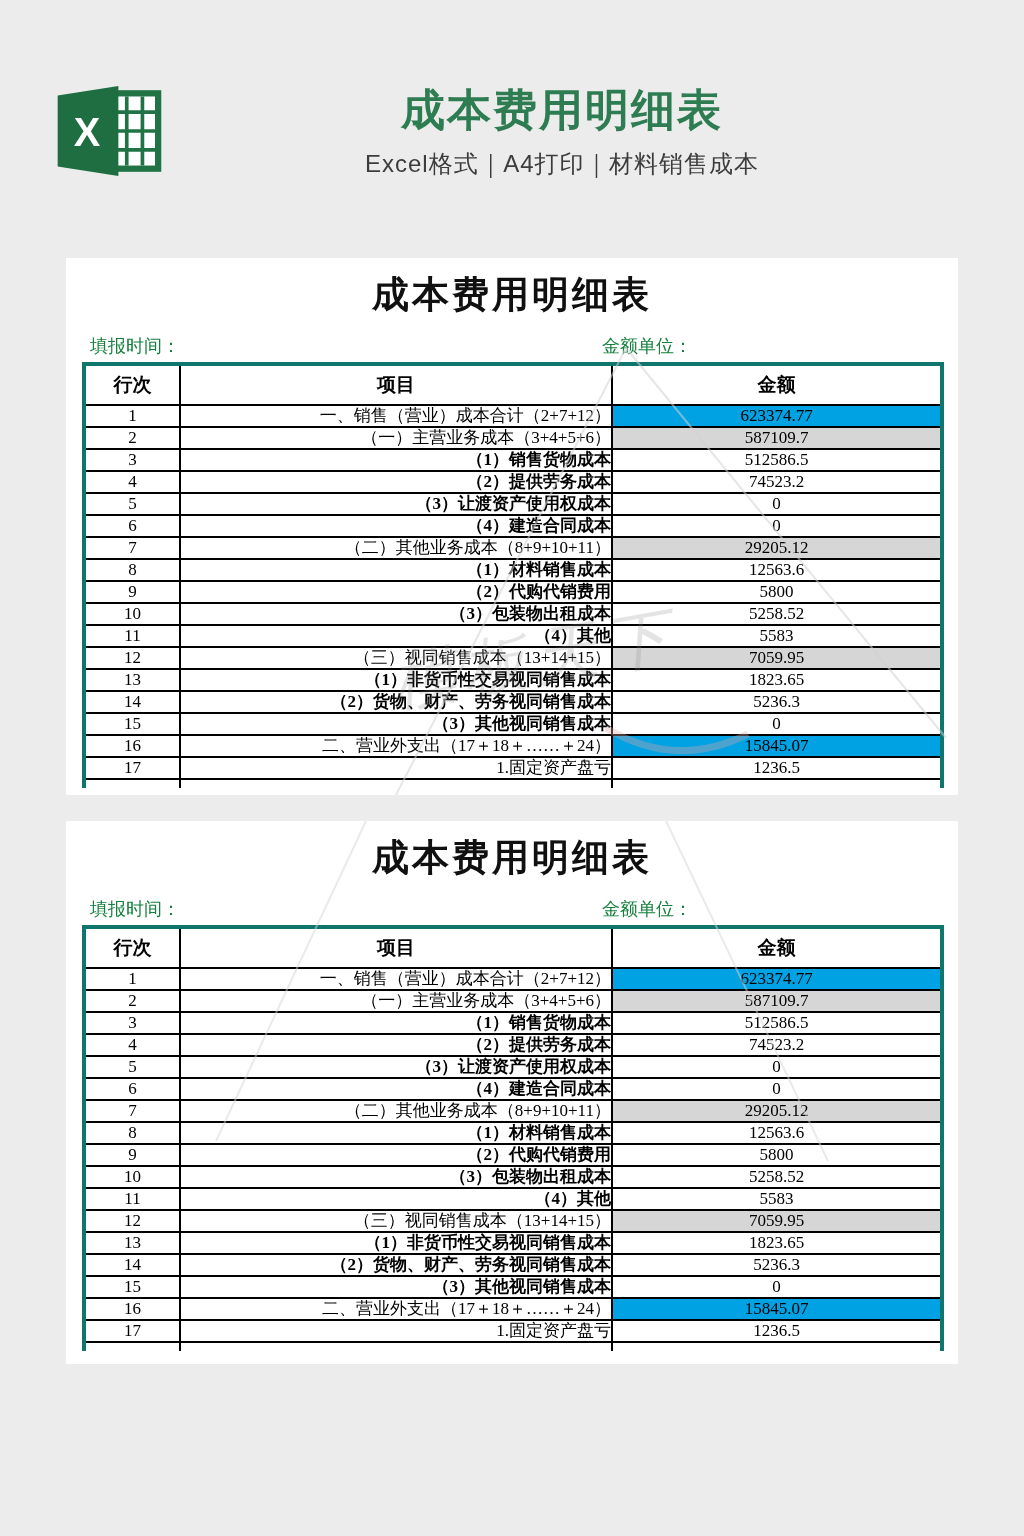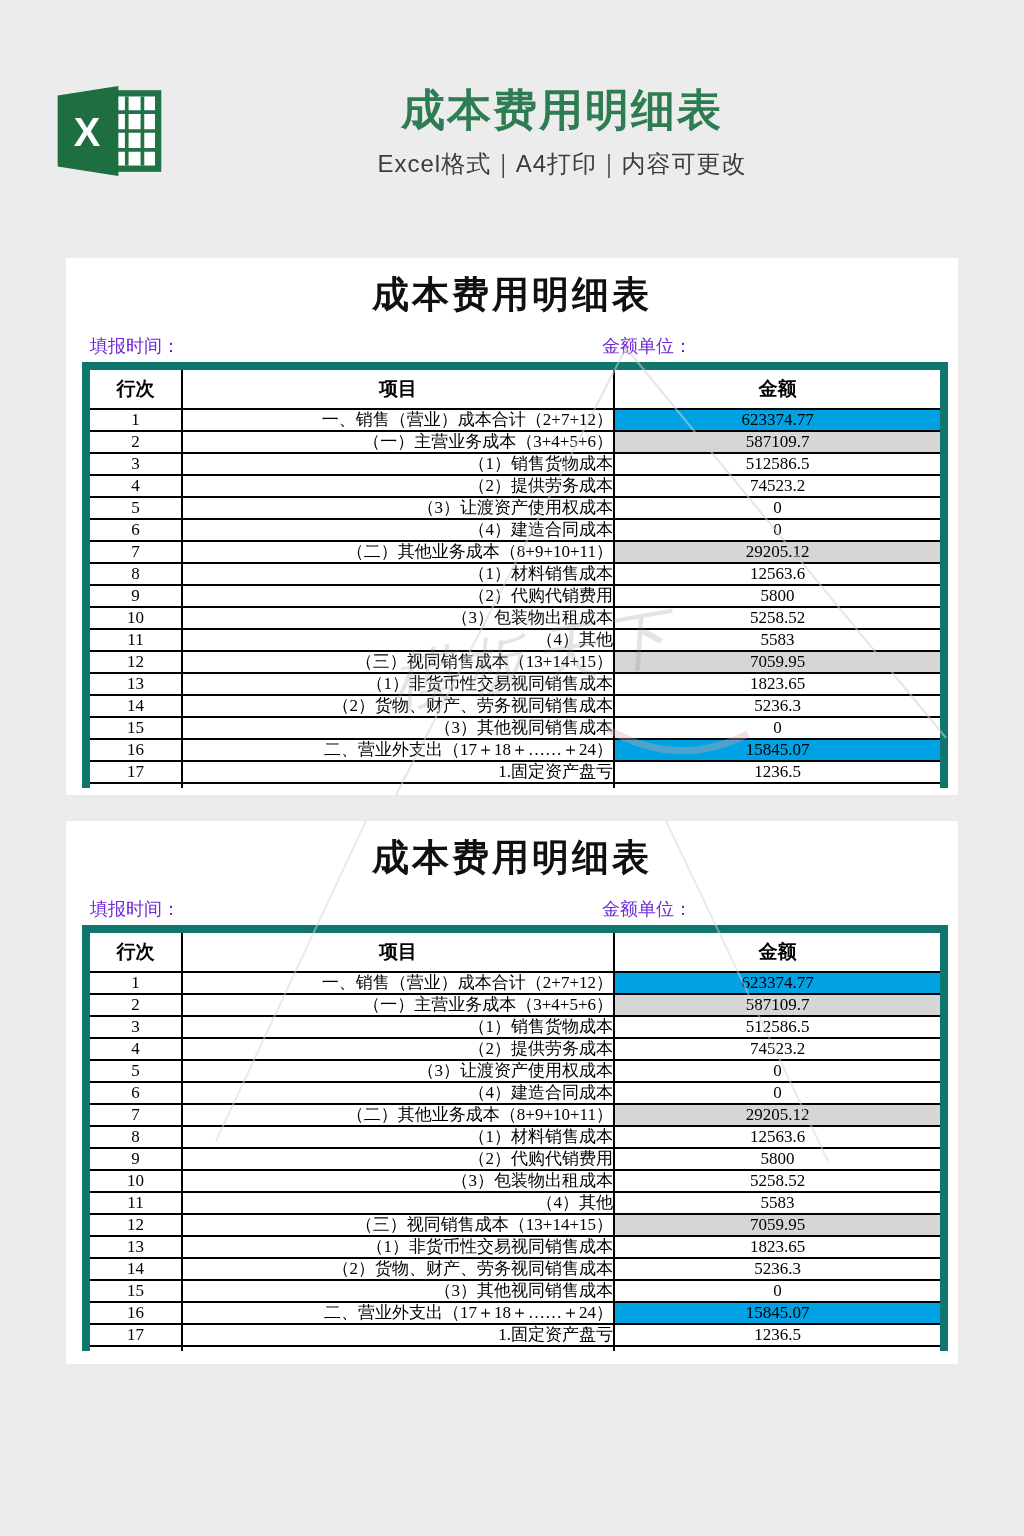--- a/index.html
+++ b/index.html
@@ -25,42 +25,42 @@
   .card.c1{top:258px;}
   .card.c2{top:821px;height:543px;}
   .sheet-title{
     position:absolute;top:12px;left:0;width:100%;text-align:center;margin:0;
     font-family:"Liberation Serif","DejaVu Serif",serif;
     font-size:37px;font-weight:bold;color:#101010;letter-spacing:3px;
   }
   .meta{
     position:absolute;top:76px;left:24px;right:0;height:24px;
     font-family:"Liberation Serif","DejaVu Serif",serif;
-    font-size:18px;color:#6d28d9;
+    font-size:18px;color:#15803d;
   }
   .meta .right{position:absolute;left:512px;top:0;}
   .table-wrap{
     position:absolute;top:104px;left:16px;width:866px;height:426px;overflow:hidden;
   }
   table.cost{
     border-collapse:collapse;table-layout:fixed;width:858px;
     font-family:"Liberation Serif","DejaVu Serif",serif;
-    border:8px solid #0f766e;
+    border:4px solid #0f766e;
   }
   table.cost th,table.cost td{
     border:2px solid #000;overflow:hidden;white-space:nowrap;padding:0;
   }
   table.cost thead th{height:38px;font-size:19px;font-weight:bold;color:#000;}
   table.cost td{height:20px;line-height:20px;font-size:17px;color:#000;}
   td.no,td.amt{text-align:center;}
   td.amt{font-size:18px;}
   td.item{text-align:right;}
   td.ind-0{padding-left:6px;}
   td.ind-1{padding-left:16px;}
-  td.ind-2{padding-left:28px;}
+  td.ind-2{padding-left:28px;font-weight:bold;}
   td.ind-3{padding-left:44px;}
   tr.partial td{height:18px;}
   
   .wm{position:absolute;top:0;left:0;pointer-events:none;}
 </style>
 </head>
 <body>
 
 <header class="page-header">
   <svg class="logo" width="106" height="90" viewBox="0 0 100 86" aria-hidden="true">
@@ -68,21 +68,21 @@
     <line x1="53" y1="25" x2="93" y2="25" stroke="#217346" stroke-width="3.5"></line>
     <line x1="53" y1="43" x2="93" y2="43" stroke="#217346" stroke-width="3.5"></line>
     <line x1="53" y1="61" x2="93" y2="61" stroke="#217346" stroke-width="3.5"></line>
     <line x1="66" y1="10" x2="66" y2="76" stroke="#217346" stroke-width="3.5"></line>
     <line x1="81" y1="10" x2="81" y2="76" stroke="#217346" stroke-width="3.5"></line>
     <polygon points="0,9 58,0 58,86 0,77" fill="#1e6e41"></polygon>
     <text x="28" y="57" font-size="38" font-weight="bold" fill="#ffffff" text-anchor="middle" font-family="Liberation Sans, DejaVu Sans, sans-serif">X</text>
   </svg>
   <div class="header-text">
     <div class="page-title">成本费用明细表</div>
-    <div class="page-subtitle">Excel格式｜A4打印｜内容可更改</div>
+    <div class="page-subtitle">Excel格式｜A4打印｜材料销售成本</div>
   </div>
 </header>
 
 <section class="card c1">
   <h2 class="sheet-title">成本费用明细表</h2>
   <div class="meta">
     <span class="left">填报时间：</span>
     <span class="right">金额单位：</span>
   </div>
   <div class="table-wrap">

